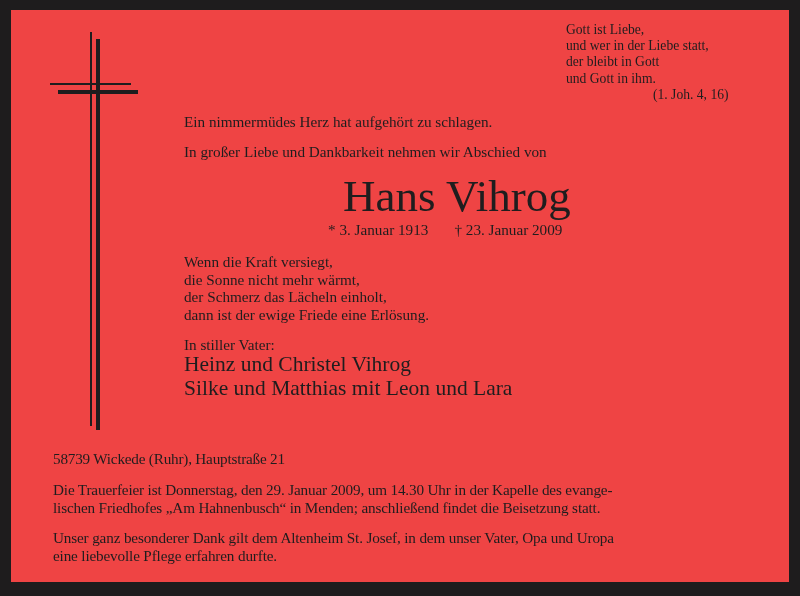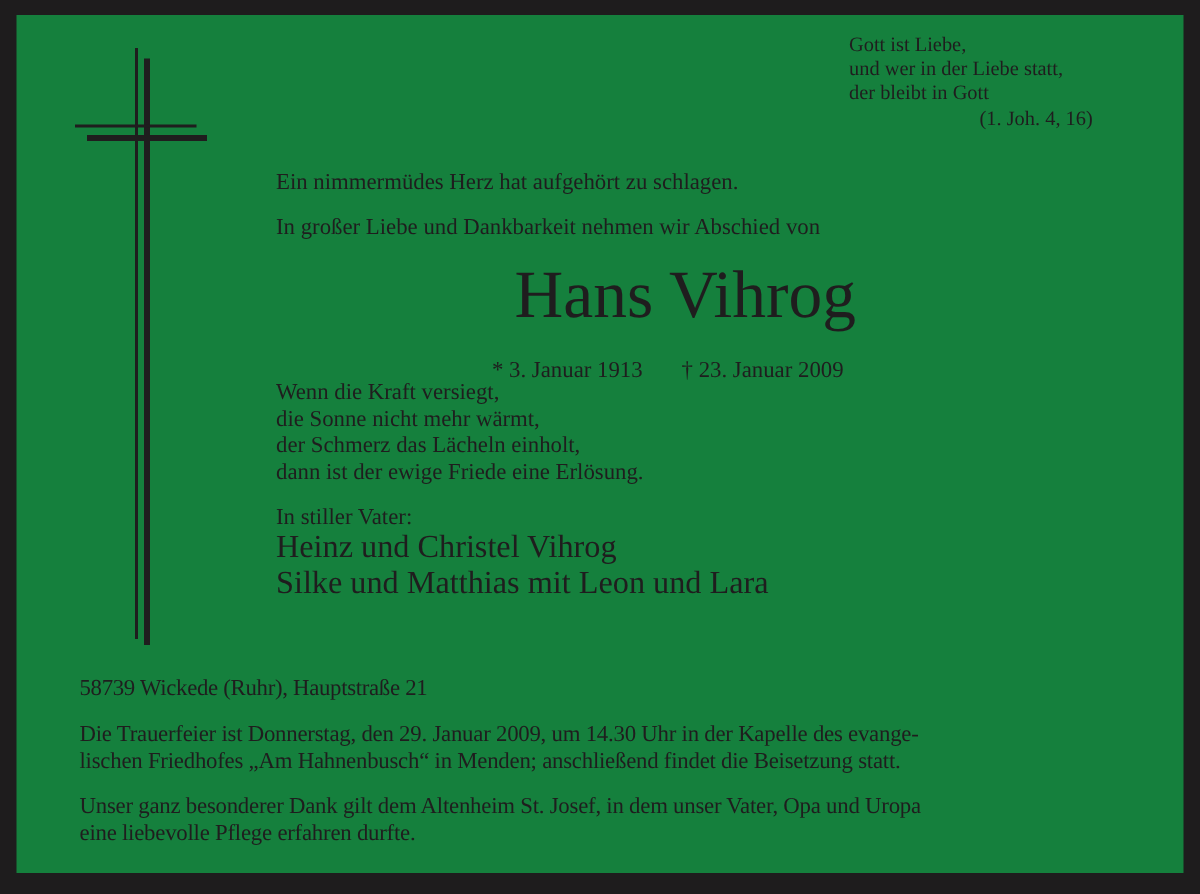--- a/index.html
+++ b/index.html
@@ -2,21 +2,21 @@
 <html><head>
 <meta charset="utf-8">
 <style>
   html, body { margin: 0; padding: 0; }
   body {
     width: 800px; height: 596px; background: #1e1c1d; position: relative; overflow: hidden;
     font-family: "Liberation Serif", "DejaVu Serif", serif; color: #1f1d1e;
   }
   .card {
     position: absolute; left: 11px; top: 10px; width: 778px; height: 572px;
-    background: #15803d;
+    background: #ef4444;
   }
   .abs { position: absolute; }
   .bar { position: absolute; background: #1f1d1e; }
   .t { position: absolute; white-space: nowrap; }
   .quote { left: 566px; top: 22px; font-size: 13.6px; line-height: 16.2px; }
   .quote div { white-space: nowrap; }
   .quote .ref { padding-left: 87px; }
 </style>
 </head>
 <body>
@@ -27,29 +27,30 @@
     <div class="bar" style="left:79px;top:22px;width:2px;height:394px;"></div>
     <div class="bar" style="left:85px;top:29px;width:4px;height:391px;"></div>
     <div class="bar" style="left:39px;top:73px;width:81px;height:2px;"></div>
     <div class="bar" style="left:47px;top:80px;width:80px;height:4px;"></div>
   </div>
 
   <div class="t quote" style="left:555px;top:12px;">
     <div>Gott ist Liebe,</div>
     <div>und wer in der Liebe statt,</div>
     <div>der bleibt in Gott</div>
+    <div>und Gott in ihm.</div>
     <div class="ref">(1. Joh. 4, 16)</div>
   </div>
 
   <div class="t" style="left:173px;top:103px;font-size:15.2px;text-align:center;">Ein nimmermüdes Herz hat aufgehört zu schlagen.</div>
   <div class="t" style="left:332px;top:160px;font-size:45px;">Hans Vihrog</div>
 
   <div class="t" style="left:173px;top:133px;font-size:15.2px;">In großer Liebe und Dankbarkeit nehmen wir Abschied von</div>
 
-  <div class="t" style="left:317px;top:228px;font-size:15.2px;">
+  <div class="t" style="left:317px;top:211px;font-size:15.2px;">
     <span>* 3. Januar 1913</span><span class="death" style="margin-left:26px;">† 23. Januar 2009</span>
   </div>
 
   <div class="t" style="left:173px;top:243px;font-size:15.2px;line-height:17.6px;">
     <div>Wenn die Kraft versiegt,</div>
     <div>die Sonne nicht mehr wärmt,</div>
     <div>der Schmerz das Lächeln einholt,</div>
     <div>dann ist der ewige Friede eine Erlösung.</div>
   </div>
 

